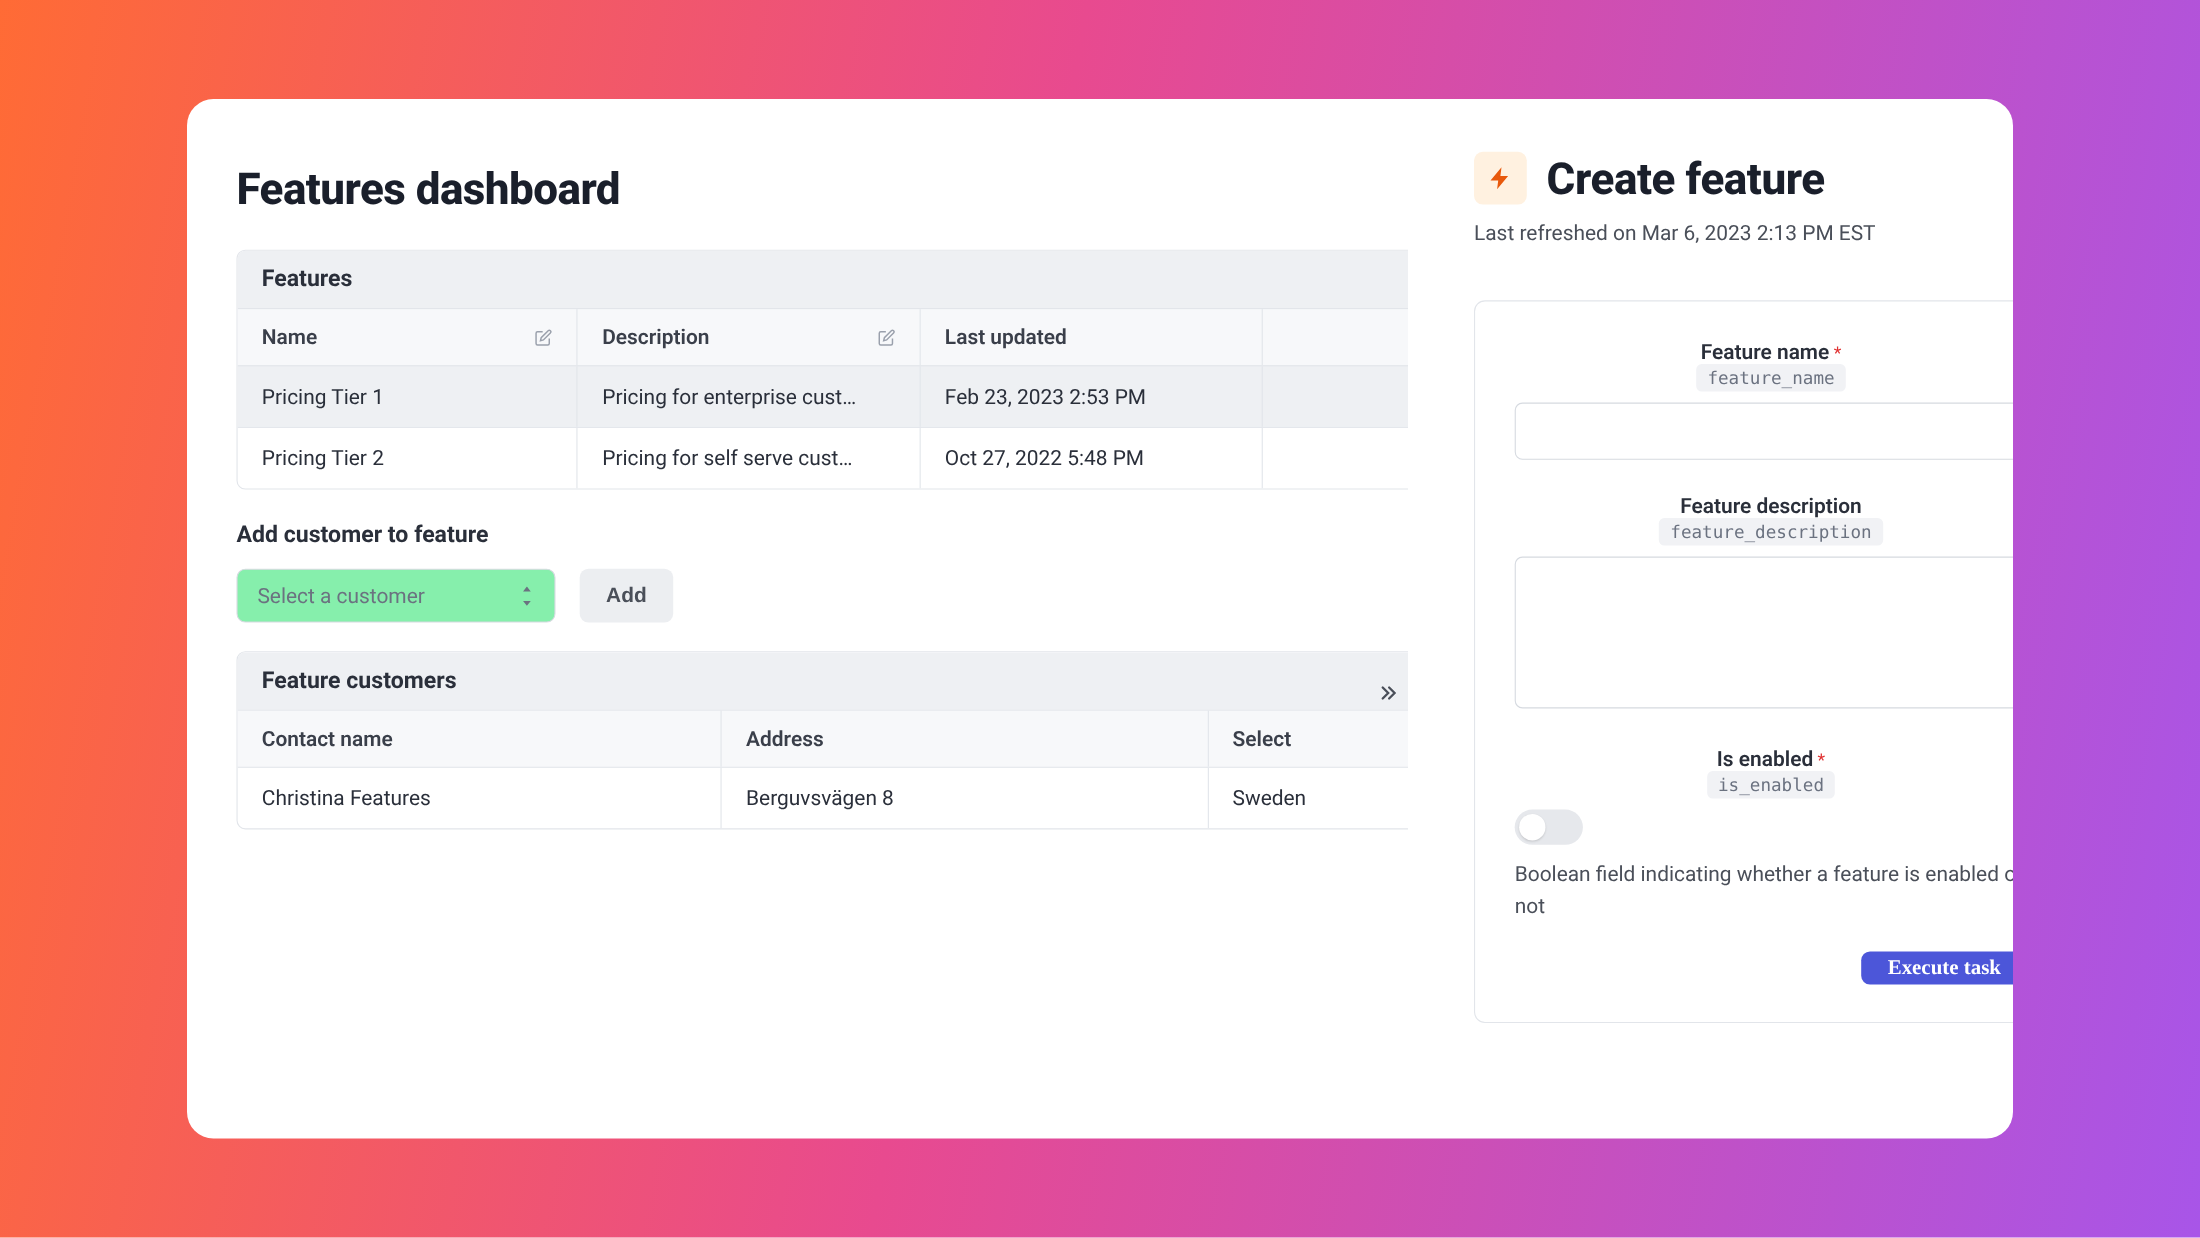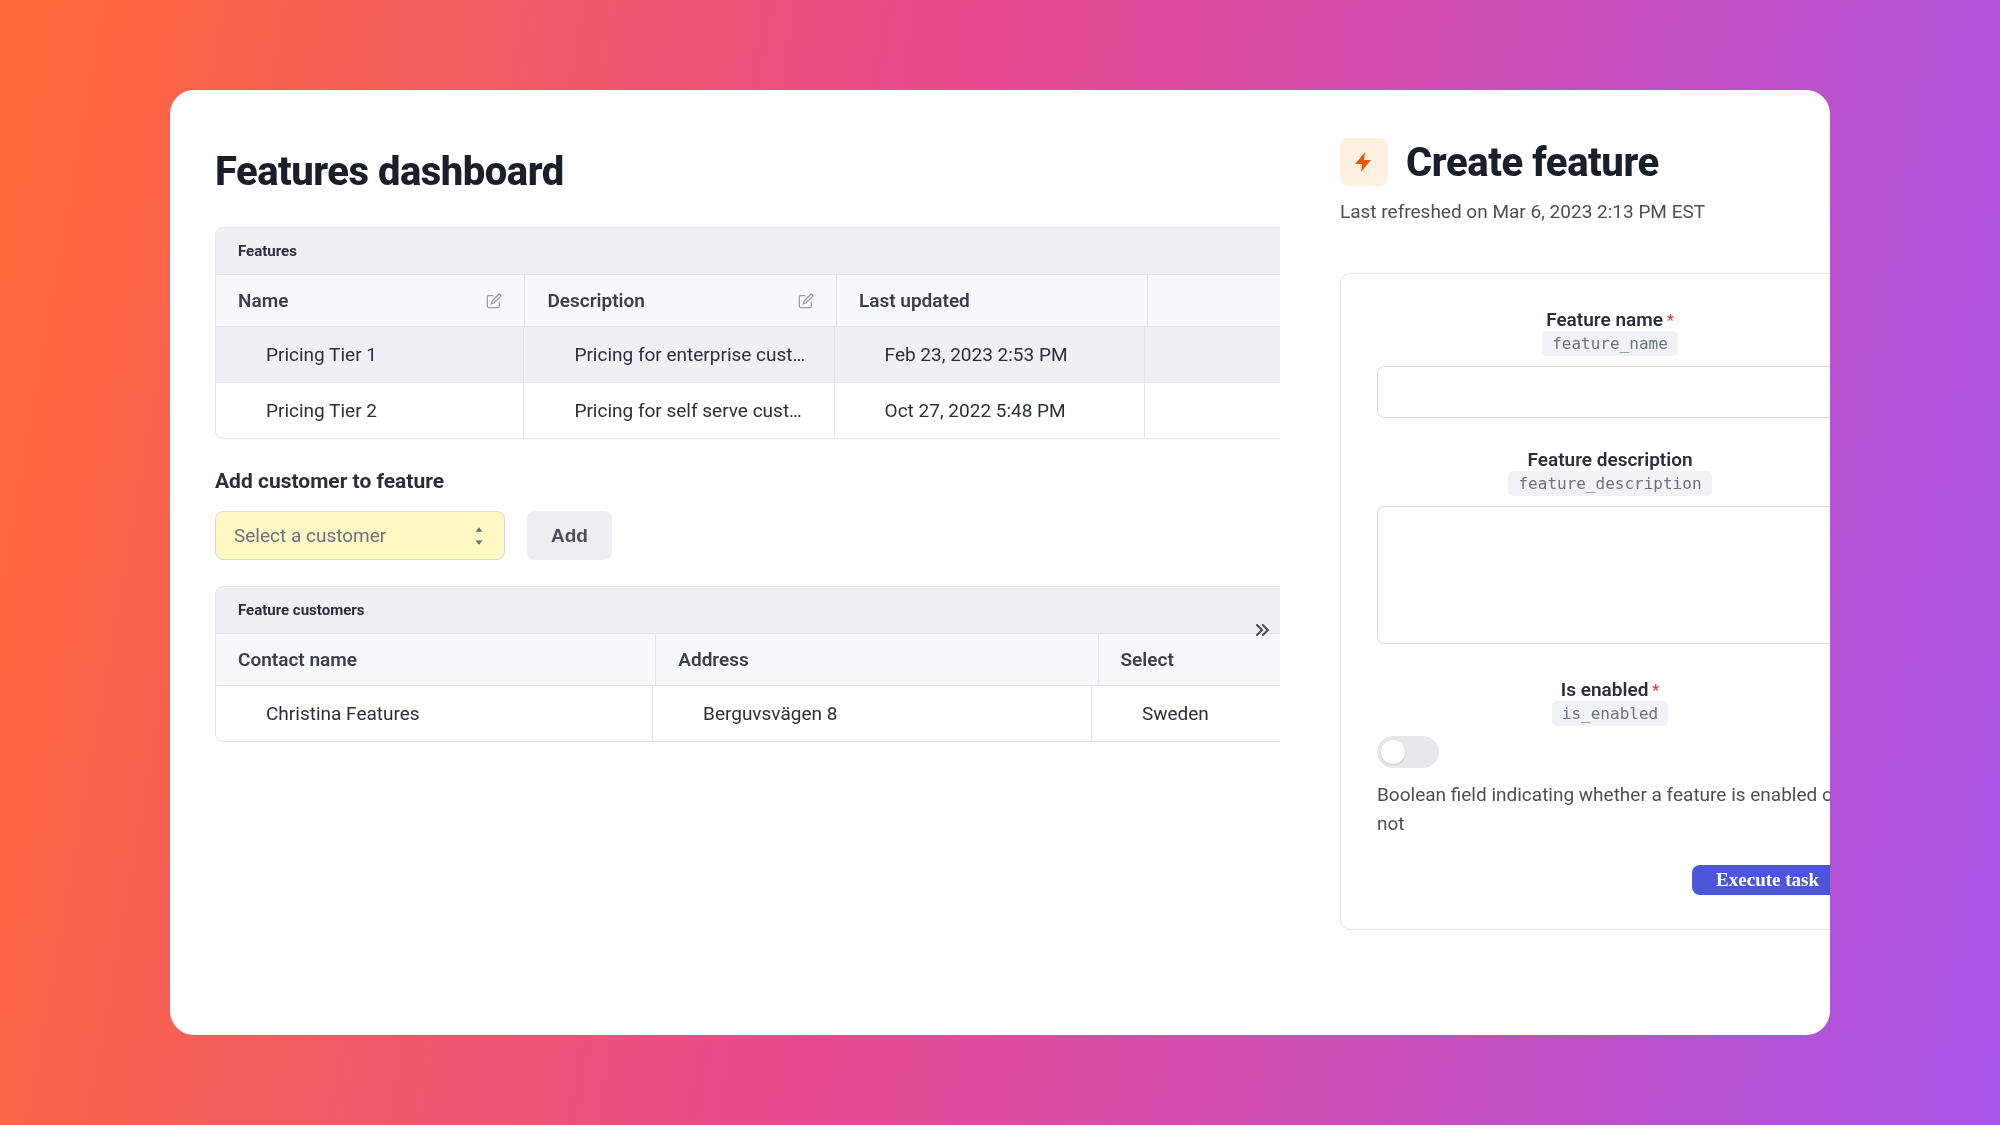--- a/index.html
+++ b/index.html
@@ -36,21 +36,21 @@
 .table-container {
   border: 1px solid #e2e5ea;
   border-radius: 8px;
   overflow: hidden;
   width: 1200px;
 }
 .table-title-bar {
   background: #eef0f3;
   padding: 14px 22px;
   font-weight: 700;
-  font-size: 15px;
+  font-size: 21px;
   color: #2a2f3a;
 }
 .header-row {
   display: flex;
   background: #f7f8fa;
   border-top: 1px solid #e2e5ea;
 }
 .header-row .th {
   padding: 14px 22px;
   font-weight: 600;
@@ -67,21 +67,20 @@
 }
 .data-row.selected { background: #eef0f3; }
 .data-row .td {
   padding: 16px 22px;
   font-size: 19px;
   color: #2a2f3a;
   border-right: 1px solid #e2e5ea;
   white-space: nowrap;
   overflow: hidden;
   text-overflow: ellipsis;
-  margin-left: 28px;
 }
 .features .col-name { width: 310px; }
 .features .col-desc { width: 312px; }
 .features .col-updated { width: 312px; }
 .features .col-extra { width: 266px; border-right: none; }
 .customers .col-contact { width: 441px; }
 .customers .col-address { width: 443px; }
 .customers .col-country { width: 316px; border-right: none; }
 .edit-icon { width: 16px; height: 16px; color: #9aa0ac; flex-shrink: 0; }
 .section-label {
@@ -94,21 +93,21 @@
 .select-box {
   border: 1px solid #d6dae0;
   border-radius: 8px;
   padding: 12px 18px;
   font-size: 19px;
   color: #6b7280;
   width: 290px;
   display: flex;
   align-items: center;
   justify-content: space-between;
-  background: #fef9c3;
+  background: #86efac;
 }
 .sort-icon { width: 14px; height: 18px; color: #6b7280; }
 .add-btn {
   background: #eceef1;
   border: none;
   border-radius: 8px;
   padding: 4px 24px;
   font-size: 19px;
   font-weight: 600;
   color: #4a4f59;

